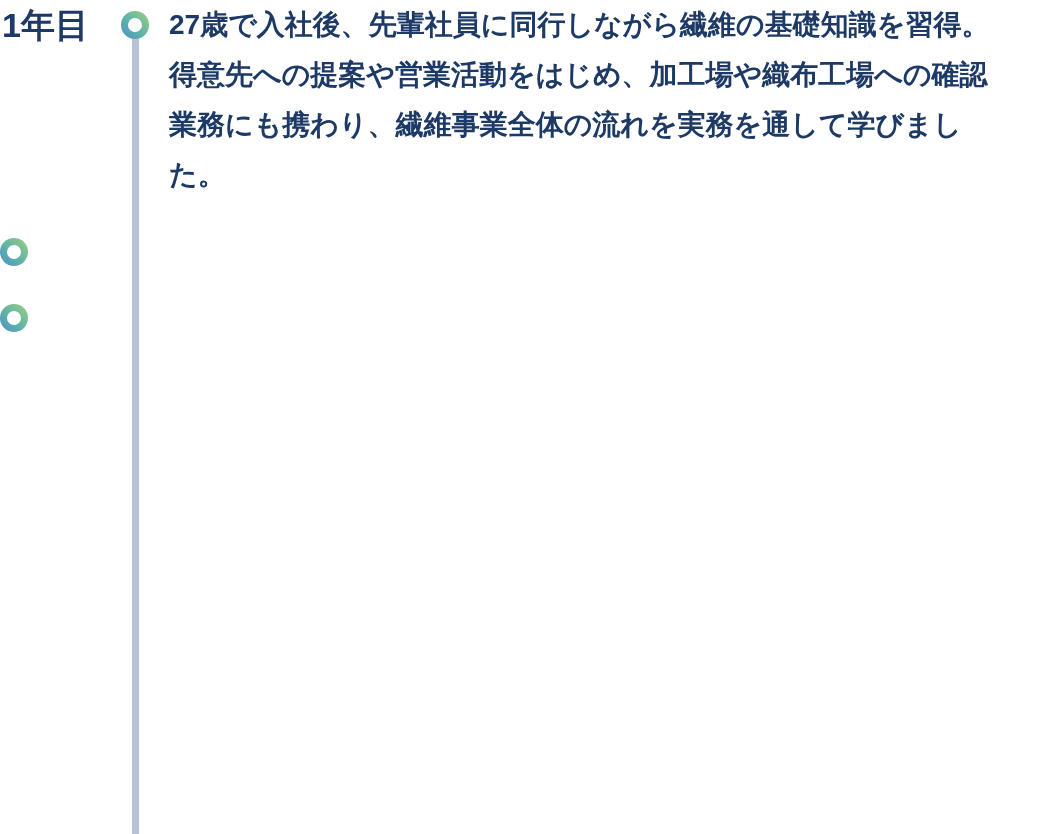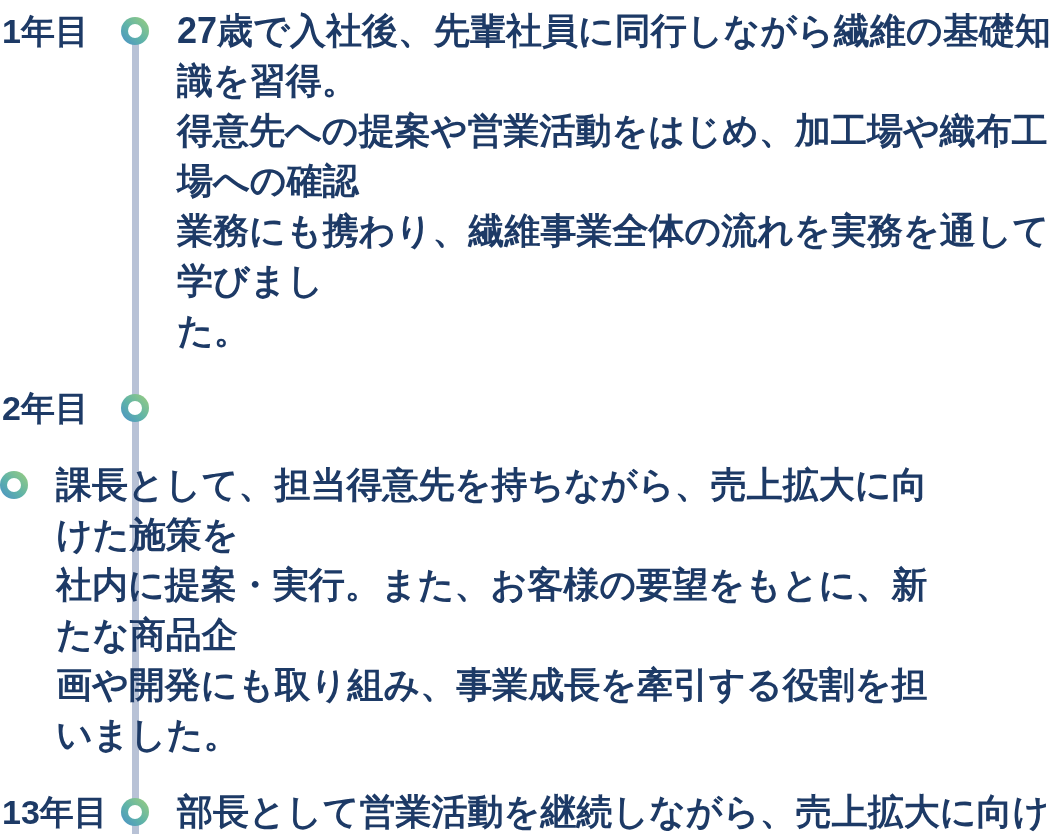--- a/index.html
+++ b/index.html
@@ -7,21 +7,20 @@
   body {
     width: 1058px;
     height: 834px;
     font-family: "Liberation Sans", sans-serif;
     overflow: hidden;
   }
   .timeline {
     position: relative;
     width: 1058px;
     height: 834px;
-    padding-top: 6px;
   }
   .tl-line {
     position: absolute;
     left: 132px;
     top: 30px;
     bottom: 0;
     width: 7px;
     background: #b8c2d6;
   }
   .tl-item {
@@ -52,23 +51,23 @@
   }
   .tl-marker::after {
     content: "";
     position: absolute;
     inset: 7px;
     border-radius: 50%;
     background: #ffffff;
   }
   .tl-desc {
     flex: 1;
-    margin-left: 28px;
+    margin-left: 20px;
     max-width: 882px;
-    font-size: 36px;
+    font-size: 28px;
     font-weight: 600;
     line-height: 50px;
     color: #1d3a66;
     white-space: pre-line;
   }
 </style>
 </head>
 <body>
 
 <div class="timeline">
@@ -77,32 +76,20 @@
   <div class="tl-item">
     <div class="tl-year">1年目</div>
     <div class="tl-marker"></div>
     <div class="tl-desc">27歳で入社後、先輩社員に同行しながら繊維の基礎知識を習得。
 得意先への提案や営業活動をはじめ、加工場や織布工場への確認
 業務にも携わり、繊維事業全体の流れを実務を通して学びまし
 た。</div>
   </div>
 
   <div class="tl-item">
-    <div class="tl-year">2年目</div>
     <div class="tl-marker"></div>
   </div>
 
   <div class="tl-item">
     <div class="tl-marker"></div>
-    <div class="tl-desc">課長として、担当得意先を持ちながら、売上拡大に向けた施策を
-社内に提案・実行。また、お客様の要望をもとに、新たな商品企
-画や開発にも取り組み、事業成長を牽引する役割を担いました。</div>
   </div>
 
-  <div class="tl-item">
-    <div class="tl-year">13年目</div>
-    <div class="tl-marker"></div>
-    <div class="tl-desc">部長として営業活動を継続しながら、売上拡大に向けた施策の提
-案・承認・実行を推進。商品企画や開発にも関わりつつ、部門と
-しての新たなビジネスモデルの構築に取り組み、繊維事業全体を
-見据えたマネジメントを行っています。</div>
-  </div>
 </div>
 
 </body></html>

